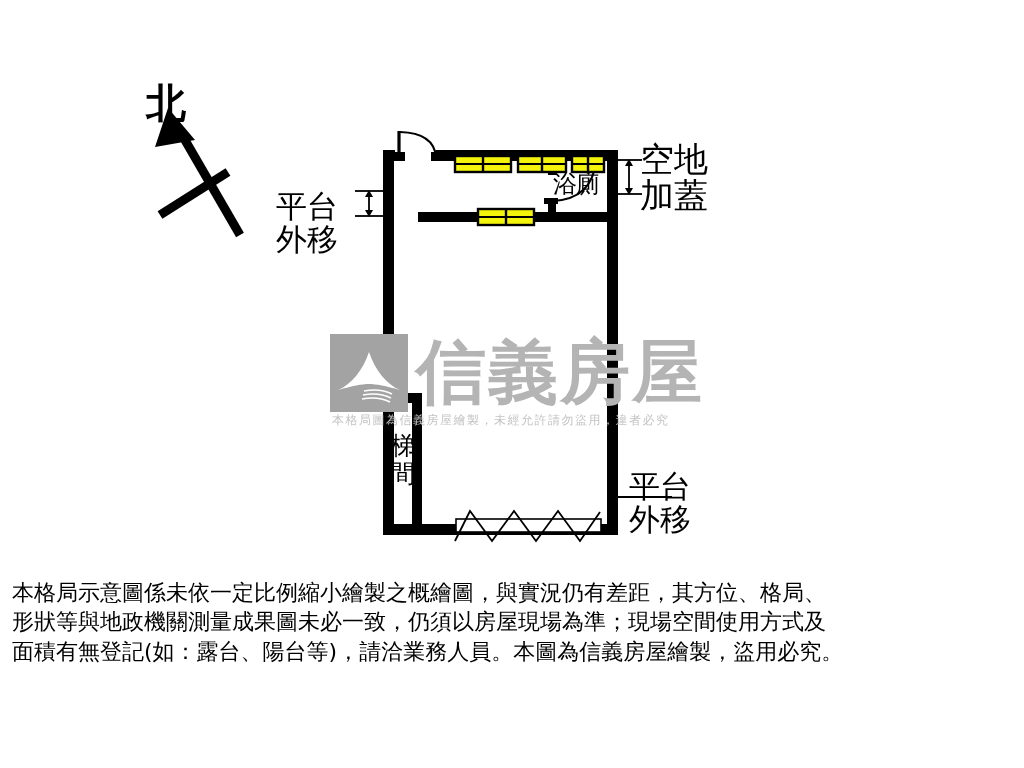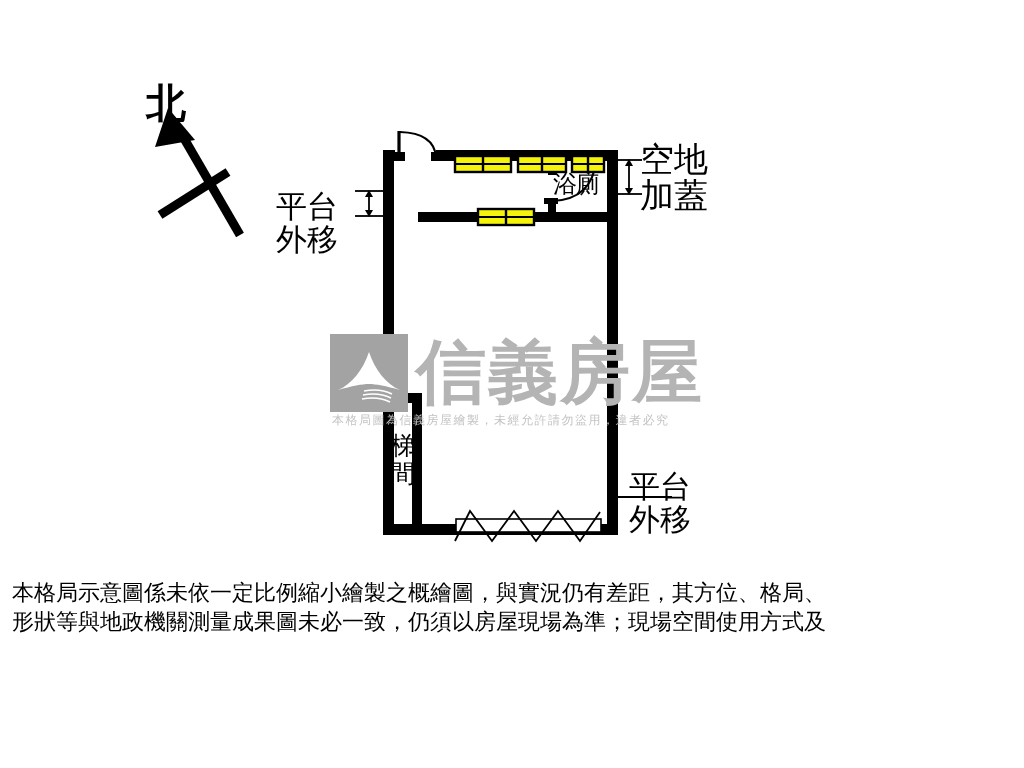--- a/index.html
+++ b/index.html
@@ -285,15 +285,16 @@
         <path d="M 32,65 C 42,63 52,64 60,68" fill="none" stroke="#ffffff" stroke-width="1.6"></path>
       </svg>
     </div>
     <div id="watermark-text" class="cjk">信義房屋</div>
   </div>
   <div id="watermark-sub" class="cjk">本格局圖為信義房屋繪製，未經允許請勿盜用，違者必究</div>
 
   <div id="disclaimer" class="cjk">
     <span class="ln">本格局示意圖係未依一定比例縮小繪製之概繪圖，與實況仍有差距，其方位、格局、</span>
     <span class="ln">形狀等與地政機關測量成果圖未必一致，仍須以房屋現場為準；現場空間使用方式及</span>
+    <span class="ln">面積有無登記(如：露台、陽台等)，請洽業務人員。本圖為信義房屋繪製，盜用必究。</span>
   </div>
 
 </div>
 
 </body></html>

